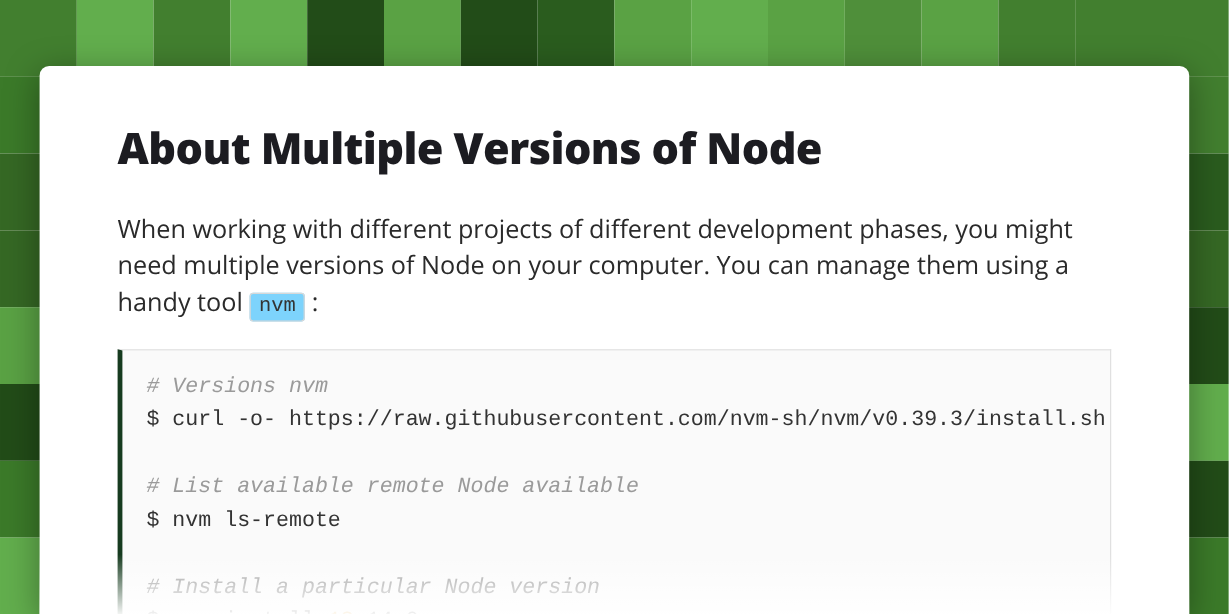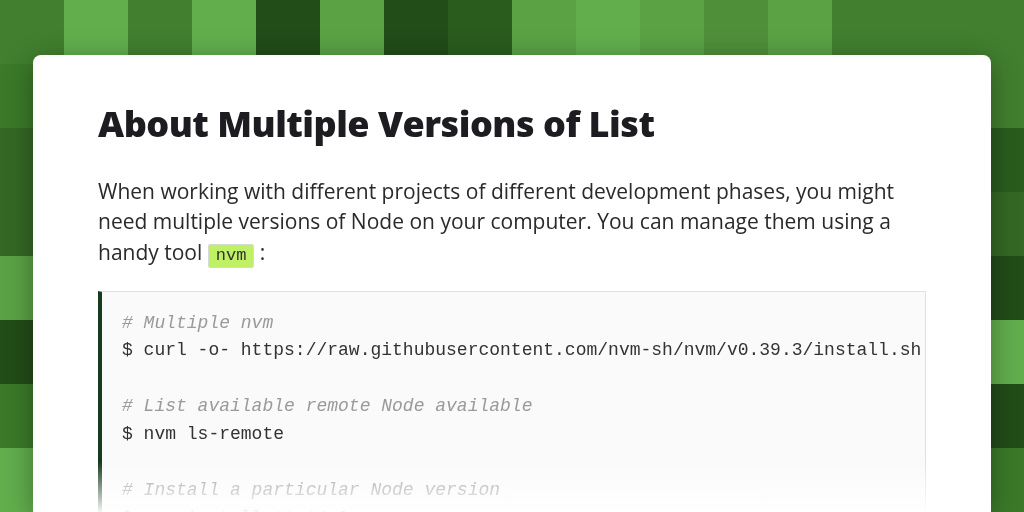--- a/index.html
+++ b/index.html
@@ -38,21 +38,21 @@
   }
   .para {
     font-size: 21px;
     line-height: 1.45;
     color: #2a2a2a;
     margin-bottom: 22px;
   }
   .inline-code {
     font-family: 'Consolas', 'Menlo', 'Courier New', monospace;
     font-size: 17px;
-    background: #bef264;
+    background: #7dd3fc;
     border: 1px solid #d8d8d8;
     border-radius: 3px;
     padding: 1px 7px 2px 7px;
     color: #333;
   }
   .code-block {
     border: 1px solid #e0e0e0;
     border-left: 4px solid #163b1f;
     background: #fafafa;
     padding: 18px 20px;
@@ -203,25 +203,25 @@
     <div style="background: rgb(53, 104, 36);"></div>
     <div style="background: rgb(90, 162, 68);"></div>
     <div style="background: rgb(79, 143, 58);"></div>
     <div style="background: rgb(42, 92, 30);"></div>
     <div style="background: rgb(59, 122, 41);"></div>
     <div style="background: rgb(34, 76, 24);"></div>
     <div style="background: rgb(59, 122, 41);"></div>
   </div>
 
 <div class="card">
-  <h1>About Multiple Versions of List</h1>
+  <h1>About Multiple Versions of Node</h1>
   <p class="para">
     <span>When working with different projects of different development phases, you might need multiple versions of Node on your computer. You can manage them using a handy tool </span><code class="inline-code">nvm</code><span> :</span>
   </p>
-  <div class="code-block"><span class="comment"># Multiple nvm</span>
+  <div class="code-block"><span class="comment"># Versions nvm</span>
 <span>$ curl -o- https://raw.githubusercontent.com/nvm-sh/nvm/v0.39.3/install.sh | </span>
 
 <span class="comment"># List available remote Node available</span>
 <span>$ nvm ls-remote</span>
 
 <span class="comment"># Install a particular Node version</span>
 <span>$ nvm install </span><span class="num">18</span><span>.14.0</span></div>
   <div class="fade"></div>
 </div>
 

